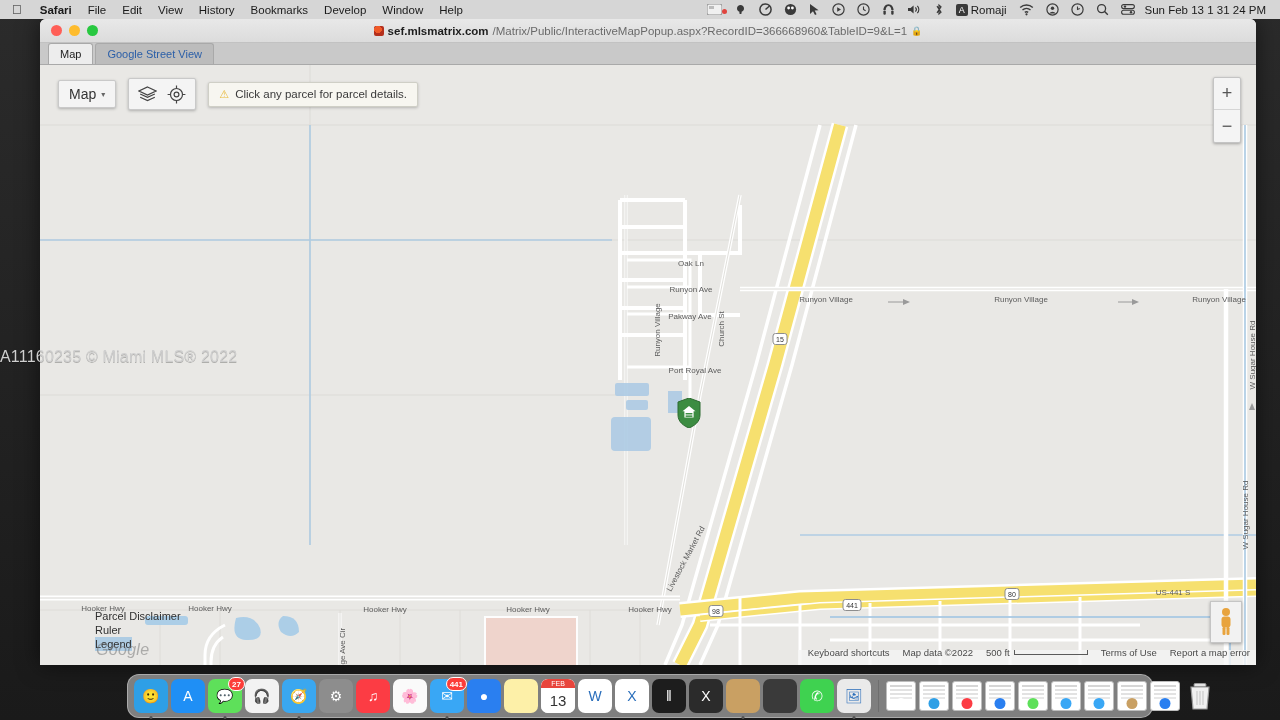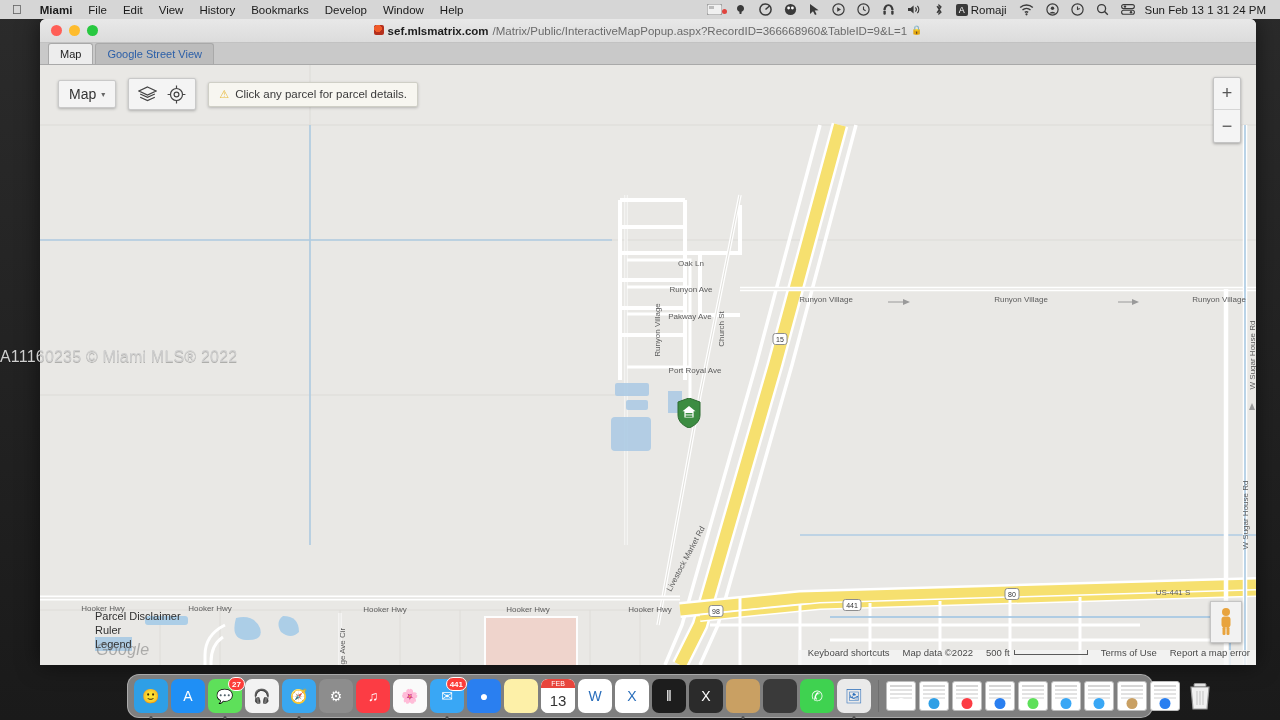--- a/index.html
+++ b/index.html
@@ -48,21 +48,21 @@
     height:24px; background:linear-gradient(180deg,#e8e8e8,#dcdcdc);
     border-bottom:1px solid #c2c2c2;
     display:flex; align-items:center; position:relative;
   }
   .traffic { display:flex; gap:7px; padding-left:11px; }
   .tl { width:11px; height:11px; border-radius:50%; }
   .tl.r{background:#ff5f57;} .tl.y{background:#febc2e;} .tl.g{background:#28c840;}
   #urlwrap {
     position:absolute; left:0; right:0; text-align:center;
     font-size:11.5px; color:#6a6a6a; display:flex;
-    justify-content:center; gap:4px;
+    justify-content:center; align-items:center; gap:4px;
   }
   #urlwrap .host { color:#1d1d1d; font-weight:bold; }
   .favicon{width:10px;height:10px;border-radius:2px;
     background:radial-gradient(circle at 40% 35%,#f05a28 0 42%,#b42f1c 43% 100%);}
   .lockico{font-size:9px;color:#808080;}
   
   #tabstrip {
     height:22px; background:#c9c9c9; display:flex; align-items:flex-end;
     padding-left:8px; border-bottom:1px solid #a9a9a9;
   }
@@ -169,21 +169,21 @@
   .minwin .bdg{position:absolute;bottom:1px;left:50%;transform:translateX(-50%);
     width:11px;height:11px;border-radius:50%;}
 </style>
 </head>
 <body>
 
 <div id="desktop"></div>
 
 <div id="menubar">
   <div class="apple"></div>
-  <div class="mi bold">Miami</div>
+  <div class="mi bold">Safari</div>
   <div class="mi">File</div>
   <div class="mi">Edit</div>
   <div class="mi">View</div>
   <div class="mi">History</div>
   <div class="mi">Bookmarks</div>
   <div class="mi">Develop</div>
   <div class="mi">Window</div>
   <div class="mi">Help</div>
   <div class="spacer"></div>
 

